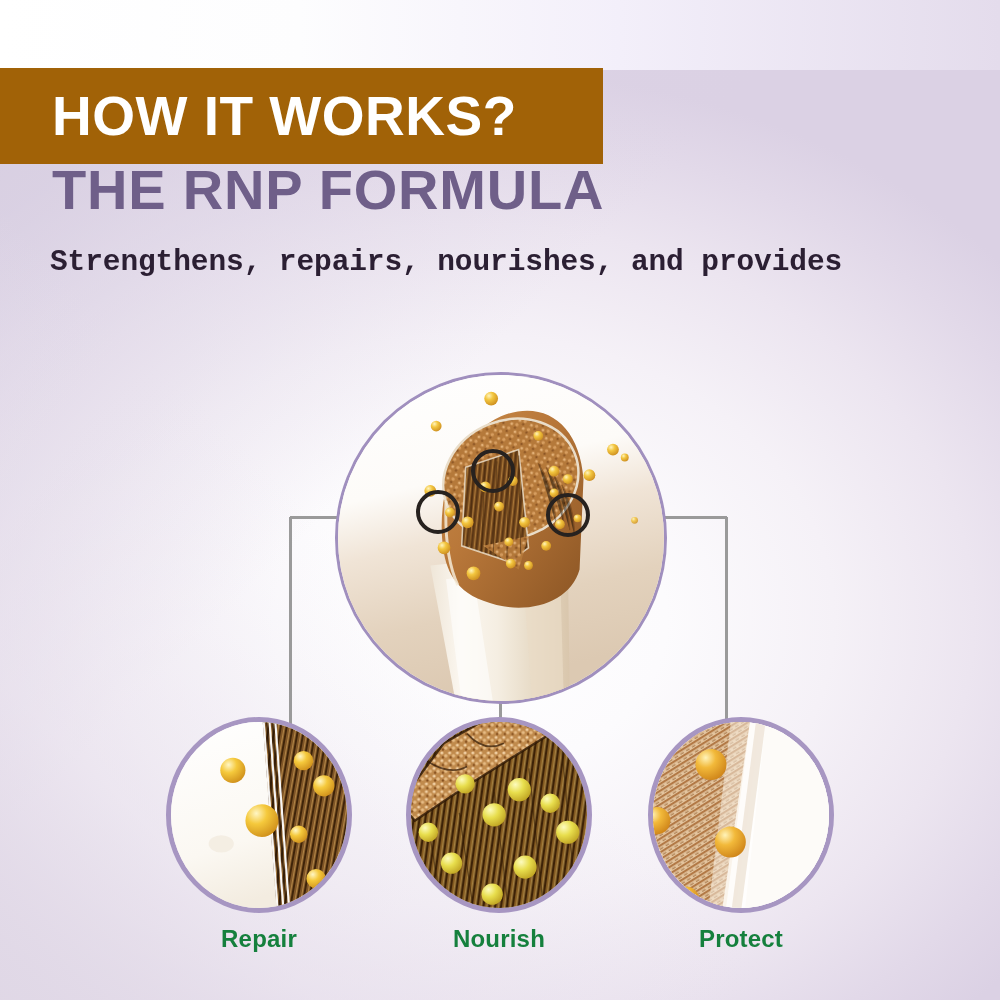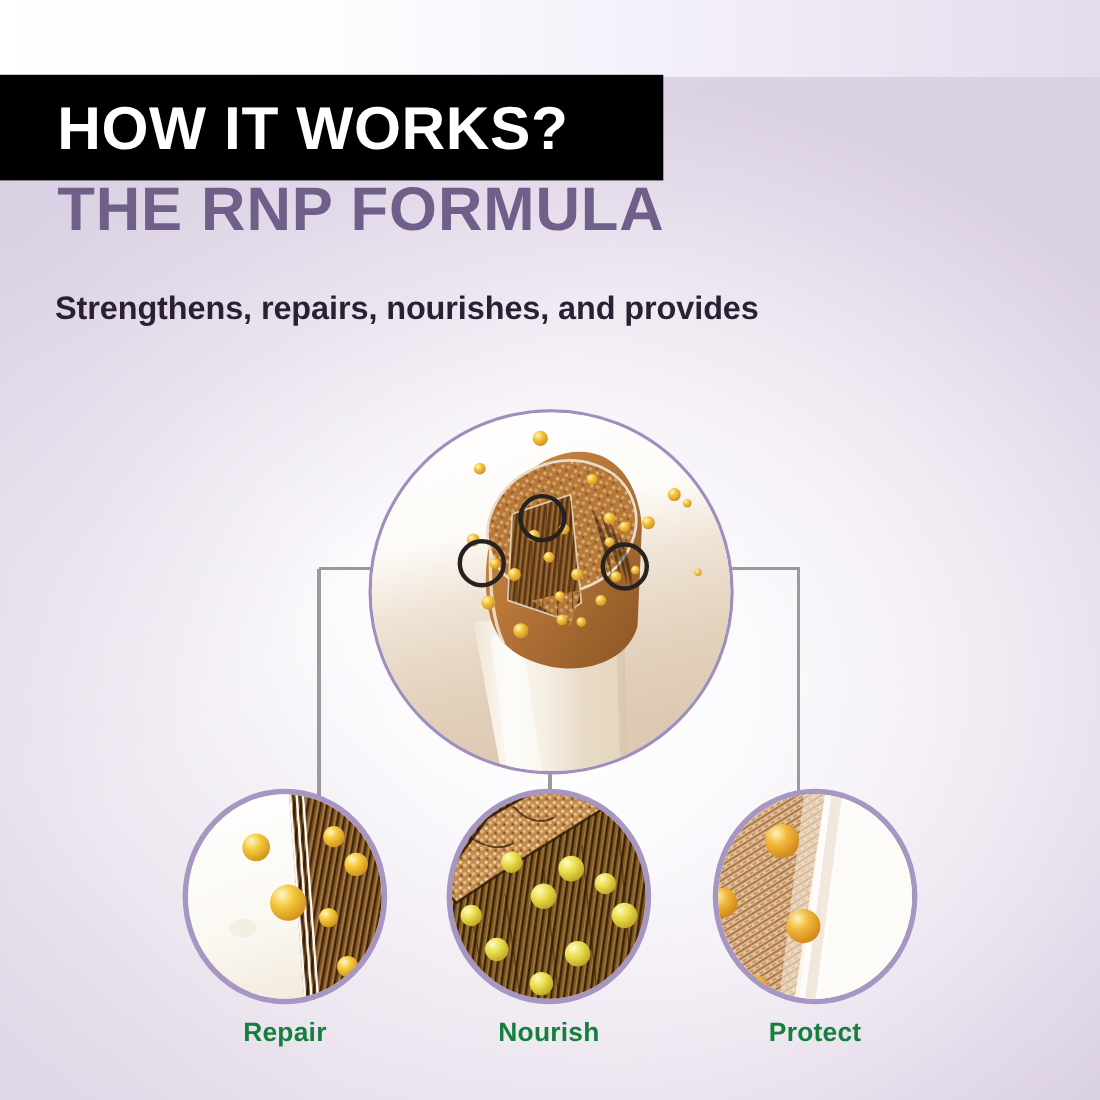--- a/index.html
+++ b/index.html
@@ -38,21 +38,21 @@
     background: linear-gradient(to right, #ffffff 0%, #fdfdfe 30%, #f3effa 62%, #e4dcec 100%);
   }
 
   
   #header-band {
     position: absolute;
     left: 0;
     top: 68px;
     width: 603px;
     height: 96px;
-    background: #000000;
+    background: #a16207;
     display: flex;
     align-items: center;
   }
   #header-title {
     color: #ffffff;
     font-size: 55px;
     font-weight: bold;
     letter-spacing: 0.5px;
     margin-left: 52px;
     line-height: 1;
@@ -66,27 +66,28 @@
     font-size: 56px;
     font-weight: bold;
     letter-spacing: 0.8px;
     line-height: 1;
     white-space: nowrap;
     text-align: right;
   }
   #desc {
     position: absolute;
     left: 50px;
-    top: 262px;
+    top: 243px;
     width: 830px;
     color: #2b1f33;
     font-size: 29.5px;
     font-weight: bold;
     line-height: 1.32;
     letter-spacing: -0.1px;
+    font-family: Liberation Mono, monospace;
   }
   #desc .line { display: block; }
 
   
   #connector-svg {
     position: absolute;
     left: 0; top: 0;
     width: 1000px; height: 1000px;
     pointer-events: none;
   }

